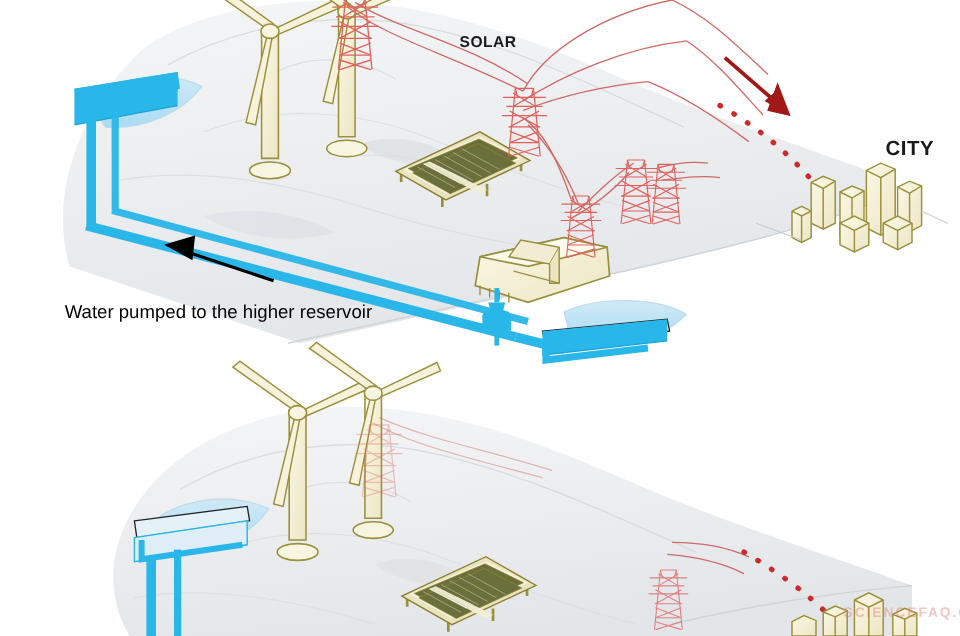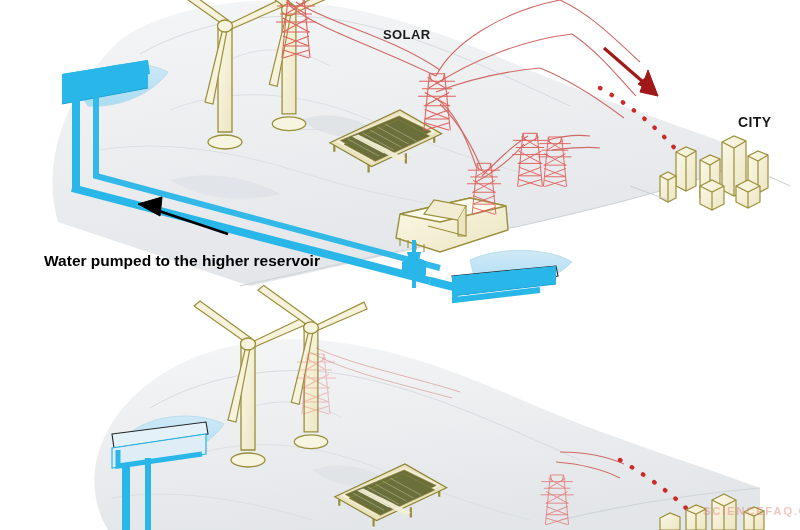--- a/index.html
+++ b/index.html
@@ -4,25 +4,25 @@
 <style>
   html,body{margin:0;padding:0;background:#ffffff;}
   body{width:800px;height:530px;overflow:hidden;
        font-family:"Liberation Sans", sans-serif;}
   #stage{position:relative;width:800px;height:528px;background:#ffffff;}
   .layer{position:absolute;left:0;top:0;width:800px;height:530px;}
   svg{display:block;}
 
   .lbl{position:absolute;font-weight:bold;letter-spacing:.4px;white-space:nowrap;}
   .lbl-solar{left:383px;top:27px;font-size:13px;color:#1a1a1a;}
-  .lbl-city{left:738px;top:114px;font-size:14px;color:#1a1a1a;}
+  .lbl-city{left:738px;top:114px;font-size:17px;color:#1a1a1a;}
   .lbl-elec{left:587px;top:18px;font-size:17px;color:#e02b2b;}
 
   .caption{position:absolute;left:32px;top:250px;width:300px;
-           font-size:15.5px;font-weight:bold;line-height:1.42;
+           font-size:15.5px;font-weight:normal;line-height:1.42;
            color:#000;text-align:center;}
 
   .wm{position:absolute;left:703px;top:505px;font-size:11.5px;
       letter-spacing:1.6px;color:rgba(224,120,110,0.42);font-weight:600;}
 </style>
 </head>
 <body>
 
 <div id="stage">
 

